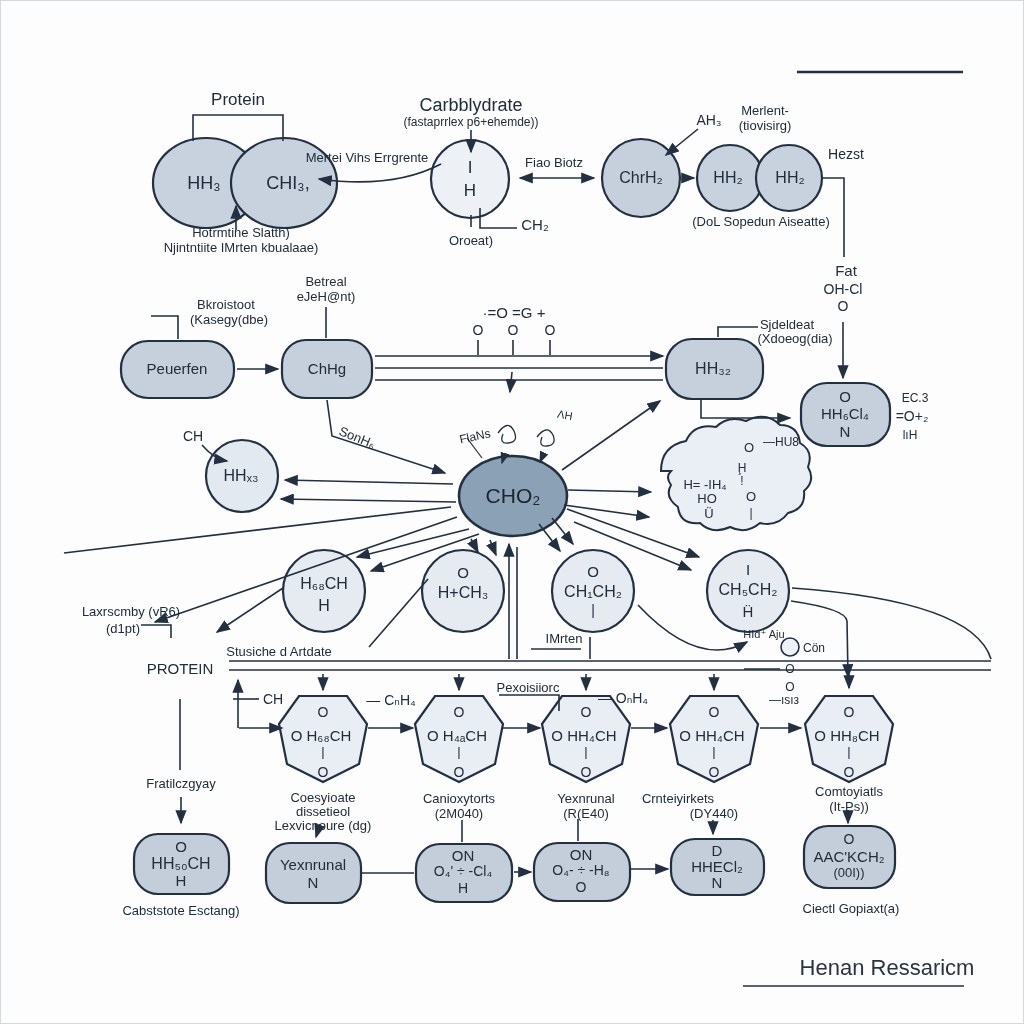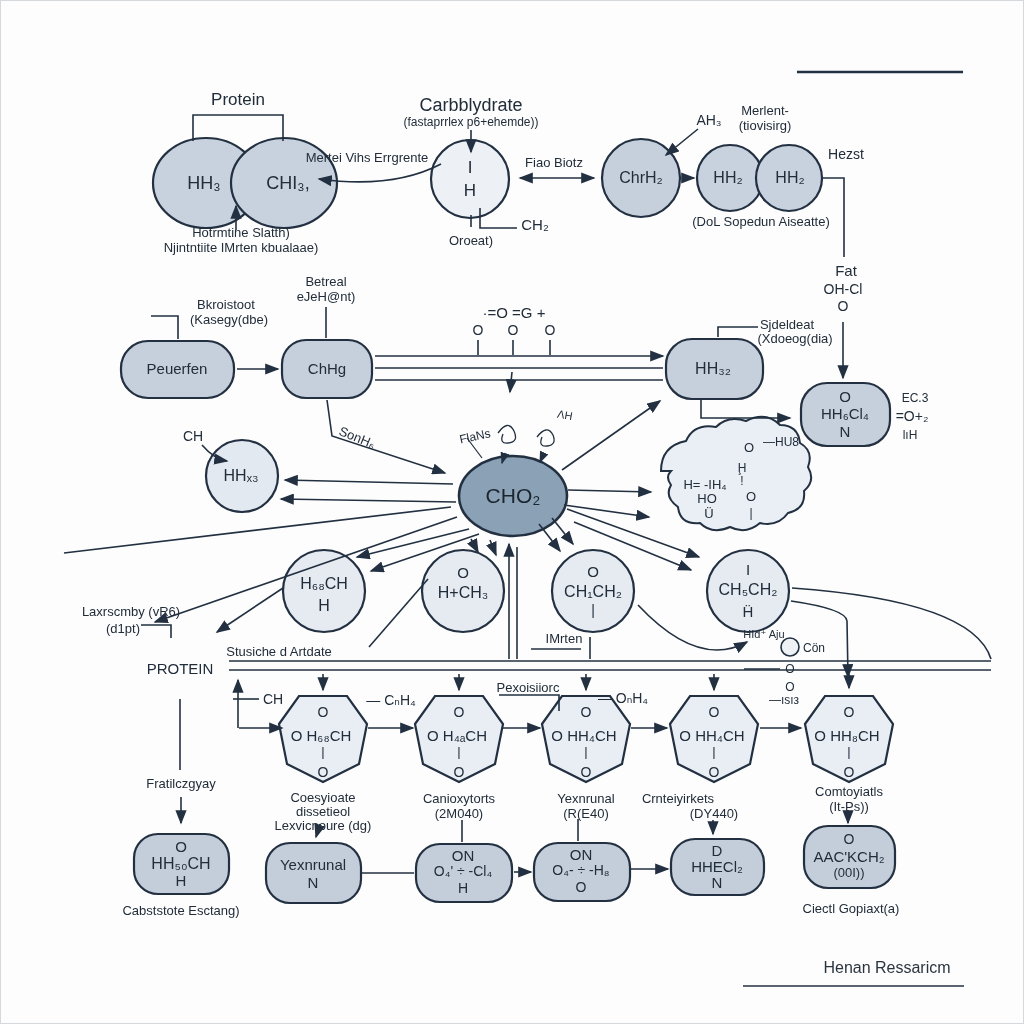--- a/index.html
+++ b/index.html
@@ -6,21 +6,21 @@
   .page{position:relative;width:1024px;height:1024px;background:#fdfdfd;
         font-family:"Liberation Sans","DejaVu Sans",sans-serif;overflow:hidden;
         border:1px solid #d6d9dc;box-sizing:border-box}
   svg{position:absolute;left:0;top:0}
   .t{position:absolute;transform:translate(-50%,-50%);color:#212d3a;font-size:13px;
      white-space:nowrap;text-align:center;line-height:1.1}
   .s11{font-size:11px}.s12{font-size:12px}.s14{font-size:14px}.s15{font-size:15px}
   .s16{font-size:16px}.s17{font-size:17px}.s18{font-size:18px}.s21{font-size:21px}
   .b{font-weight:normal}
   .title{font-size:28px;font-weight:bold;color:#222e3c;letter-spacing:.5px}
-  .footer{font-size:16px;color:#2a3440}
+  .footer{font-size:22px;color:#2a3440}
 </style>
 </head>
 <body>
 
 <div class="page">
 
 <svg width="1024" height="1024" viewBox="0 0 1024 1024">
   <defs>
     <marker id="ah" markerWidth="9" markerHeight="7" refX="8" refY="3.5" orient="auto-start-reverse">
       <path d="M0,0 L9,3.5 L0,7 Z" fill="#223041"></path>

